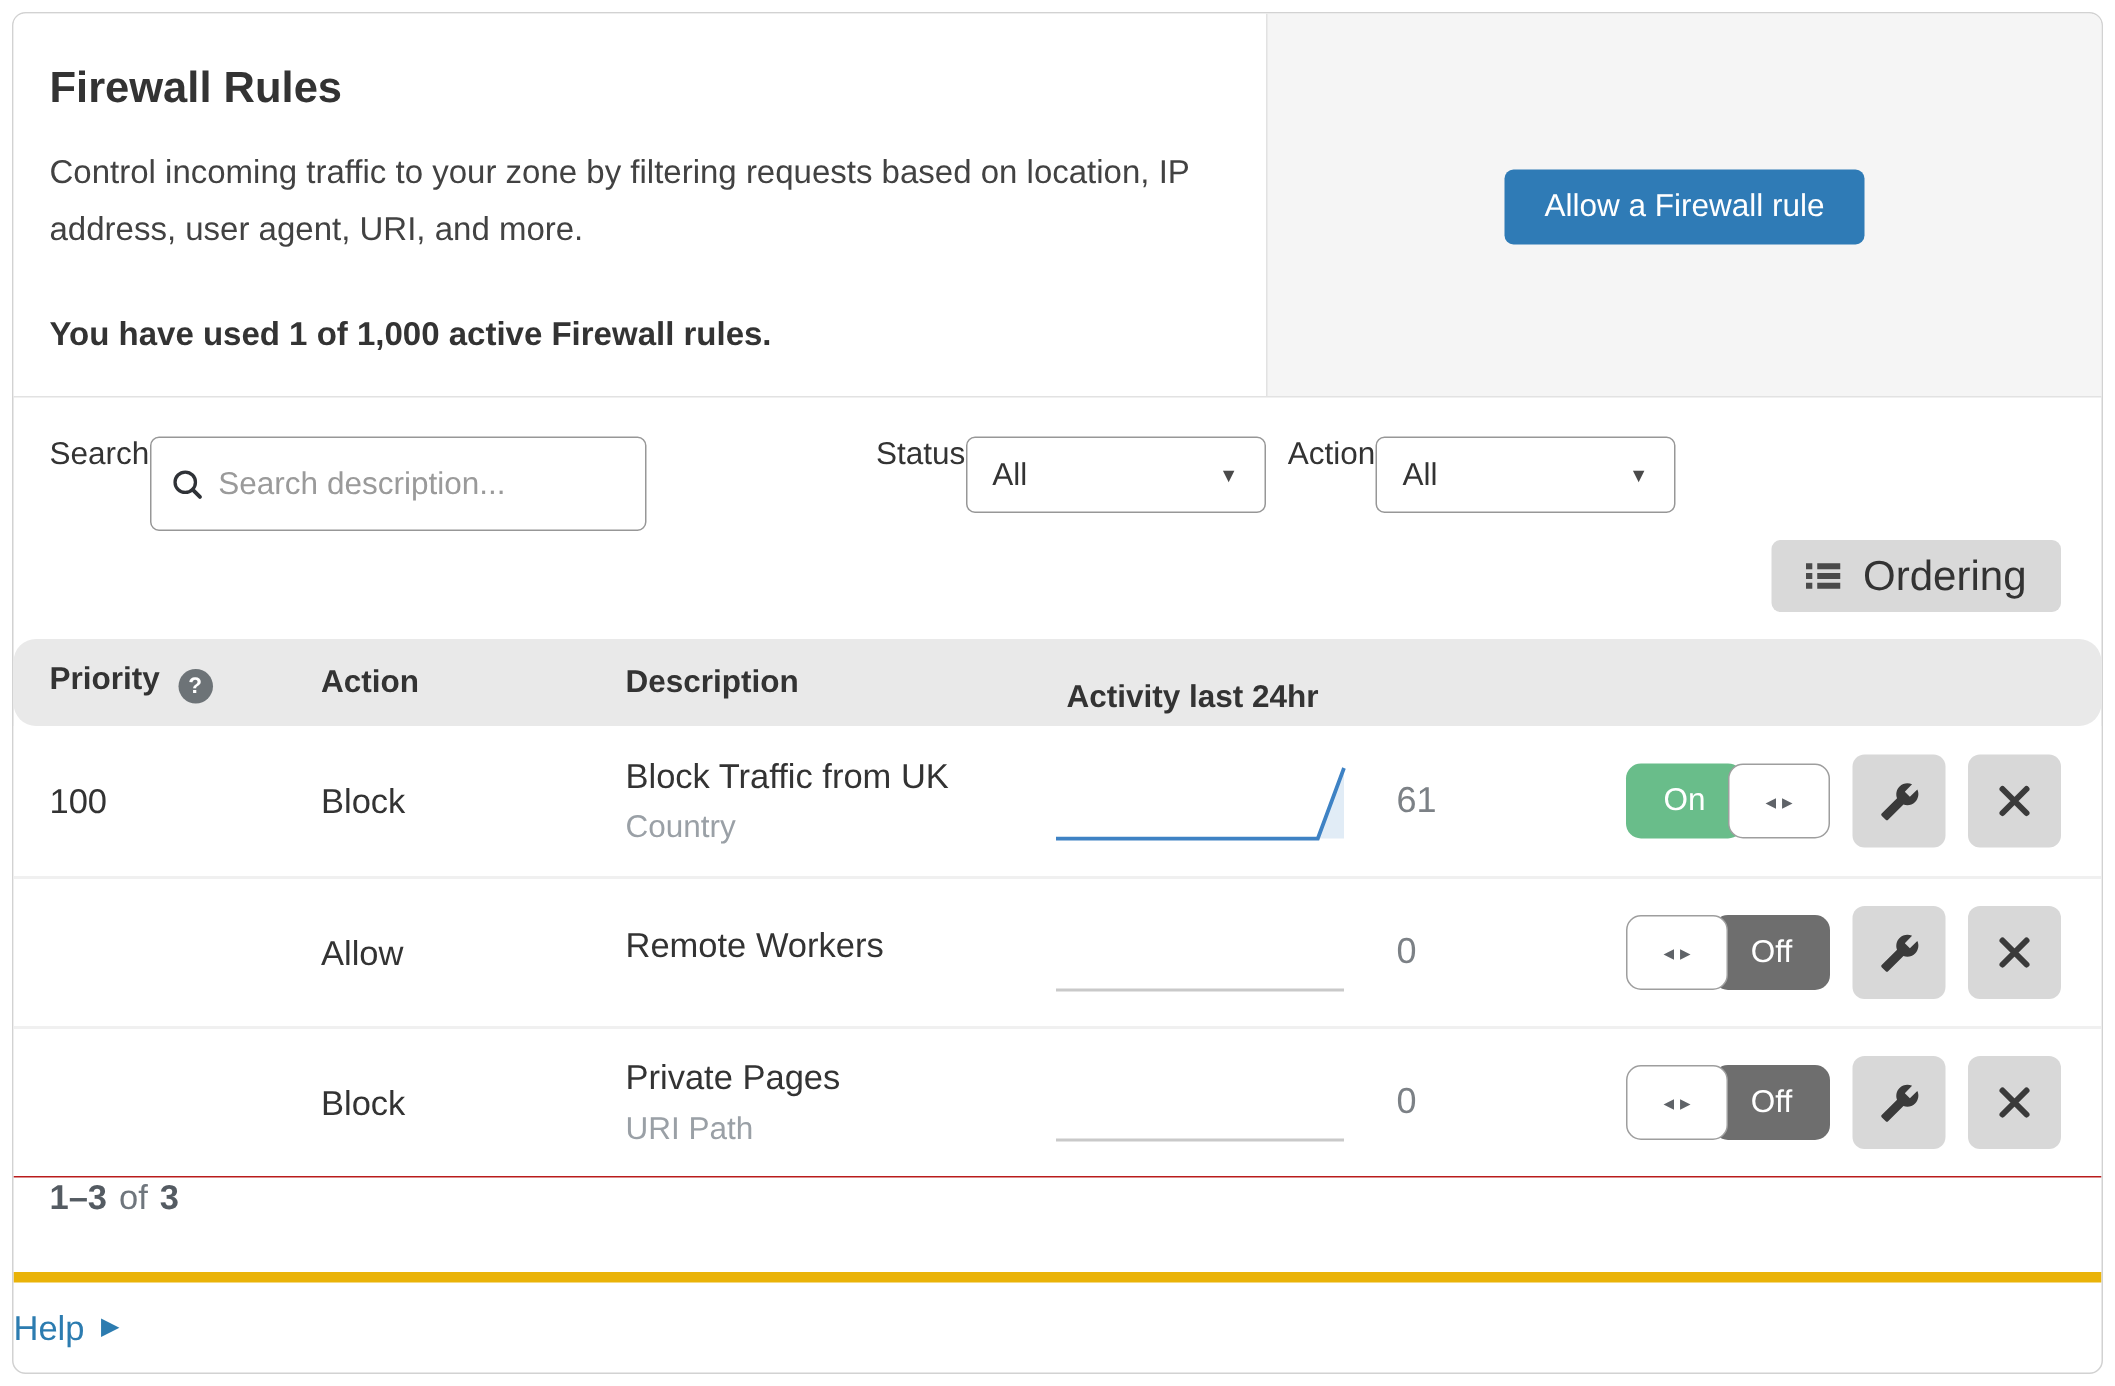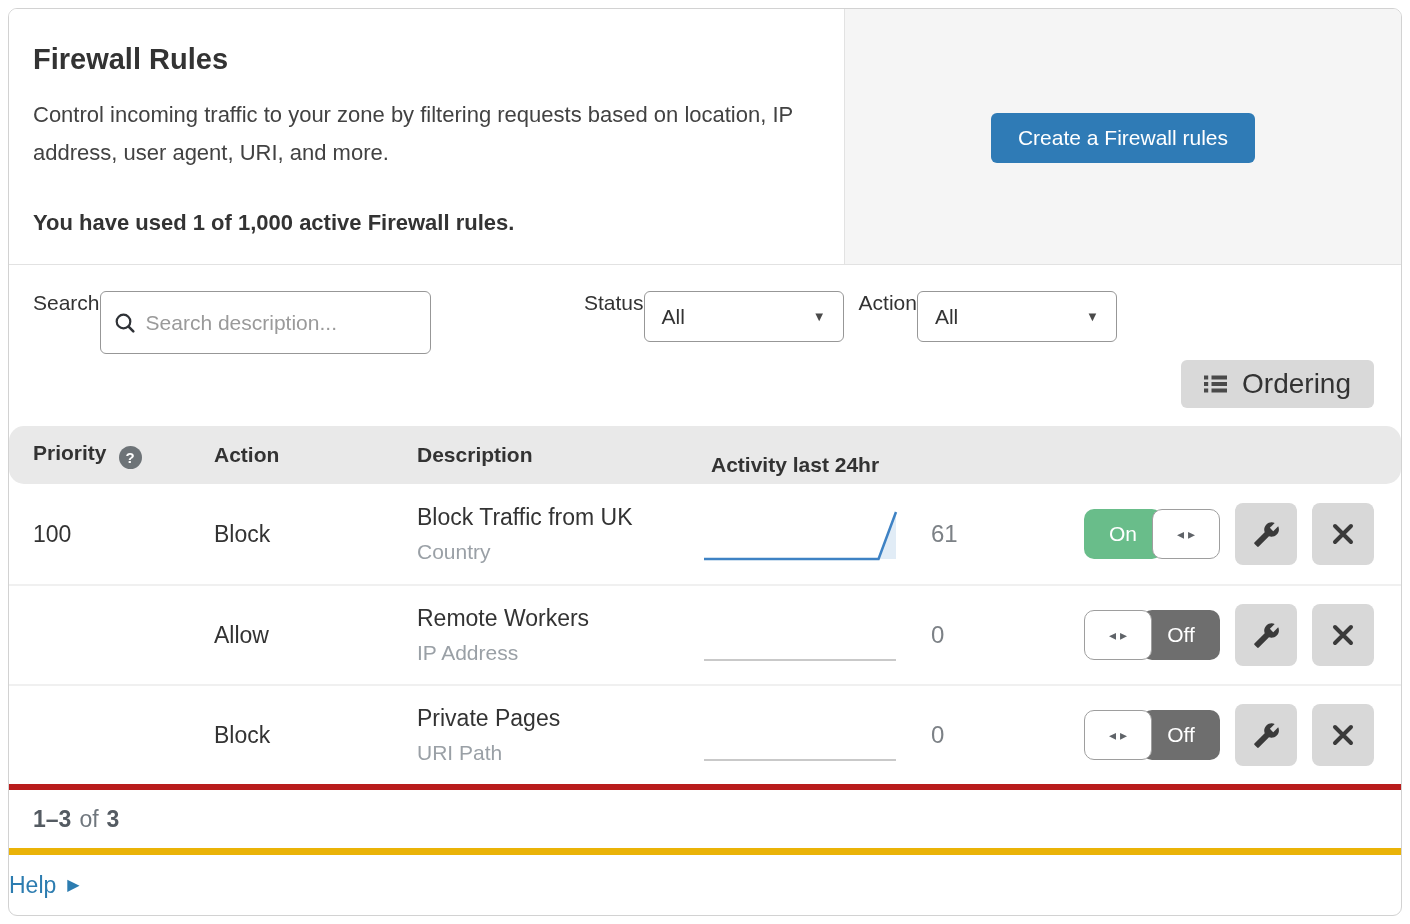--- a/index.html
+++ b/index.html
@@ -65,42 +65,42 @@
     display: flex; align-items: center; justify-content: center; gap: 3px;
     color: #5f6368; font-size: 14px; position: relative; z-index: 1; }
   .toggle.on .t-state { background: #69bd8a; border-radius: 10px; margin-right: -10px; }
   .toggle.off .t-handle { order: 0; }
   .toggle.off .t-state { order: 1; background: #6e6e6e; border-radius: 10px; margin-left: -10px; }
 
   .icon-btn { width: 62px; height: 62px; background: #d8d8d8; border: none; border-radius: 8px;
     display: flex; align-items: center; justify-content: center; cursor: pointer; }
 
   
-  .pagination { height: 64px; border-top: 6px solid #b91c1c; display: flex; align-items: center;
+  .pagination { height: 64px; border-top: 1px solid #b91c1c; display: flex; 
     padding-left: 24px; font-size: 23px; color: #6f767d; gap: 8px; }
   .pagination .bold { font-weight: bold; color: #545b62; }
   .help-row { height: 67px; border-top: 7px solid #eab308; display: flex; align-items: center;
     justify-content: flex-start; padding-right: 38px; }
   .help-link { color: #2c7cb0; font-size: 23px; display: flex; align-items: center; gap: 11px;
     text-decoration: none; cursor: pointer; }
   .harrow { font-size: 16px; line-height: 1; }
 </style>
 </head>
 <body>
 
 <div class="card">
 
   <div class="header">
     <div class="header-left">
       <h1 class="title">Firewall Rules</h1>
       <p class="desc">Control incoming traffic to your zone by filtering requests based on location, IP address, user agent, URI, and more.</p>
       <p class="usage">You have used 1 of 1,000 active Firewall rules.</p>
     </div>
     <div class="header-right">
-      <button class="create-btn">Create a Firewall rules</button>
+      <button class="create-btn">Allow a Firewall rule</button>
     </div>
   </div>
 
   <div class="filters">
     <div class="fgroup search-group">
       <label>Search</label>
       <div class="search-box">
         <svg width="22" height="22" viewBox="0 0 22 22">
           <circle cx="9.5" cy="9.5" r="6.8" fill="none" stroke="#2f3237" stroke-width="2.2"></circle>
           <line x1="14.6" y1="14.6" x2="19.3" y2="19.3" stroke="#2f3237" stroke-width="2.6" stroke-linecap="round"></line>
@@ -180,21 +180,20 @@
           </svg>
         </button>
       </div>
     </div>
 
     <div class="row grid">
       <div class="c-priority"></div>
       <div class="c-action">Allow</div>
       <div class="c-desc">
         <div class="d-title">Remote Workers</div>
-        <div class="d-sub">IP Address</div>
       </div>
       <div class="c-spark">
         <svg width="200" height="55" viewBox="0 0 200 55">
             <polyline points="3,52 20.454545454545453,52 37.90909090909091,52 55.36363636363636,52 72.81818181818181,52 90.27272727272727,52 107.72727272727272,52 125.18181818181819,52 142.63636363636363,52 160.0909090909091,52 177.54545454545453,52 195,52" fill="none" stroke="#c9c9c9" stroke-width="2"></polyline>
           </svg>
       </div>
       <div class="c-count">0</div>
       <div class="c-controls">
         <div class="toggle off">
           <span class="t-state">Off</span>

